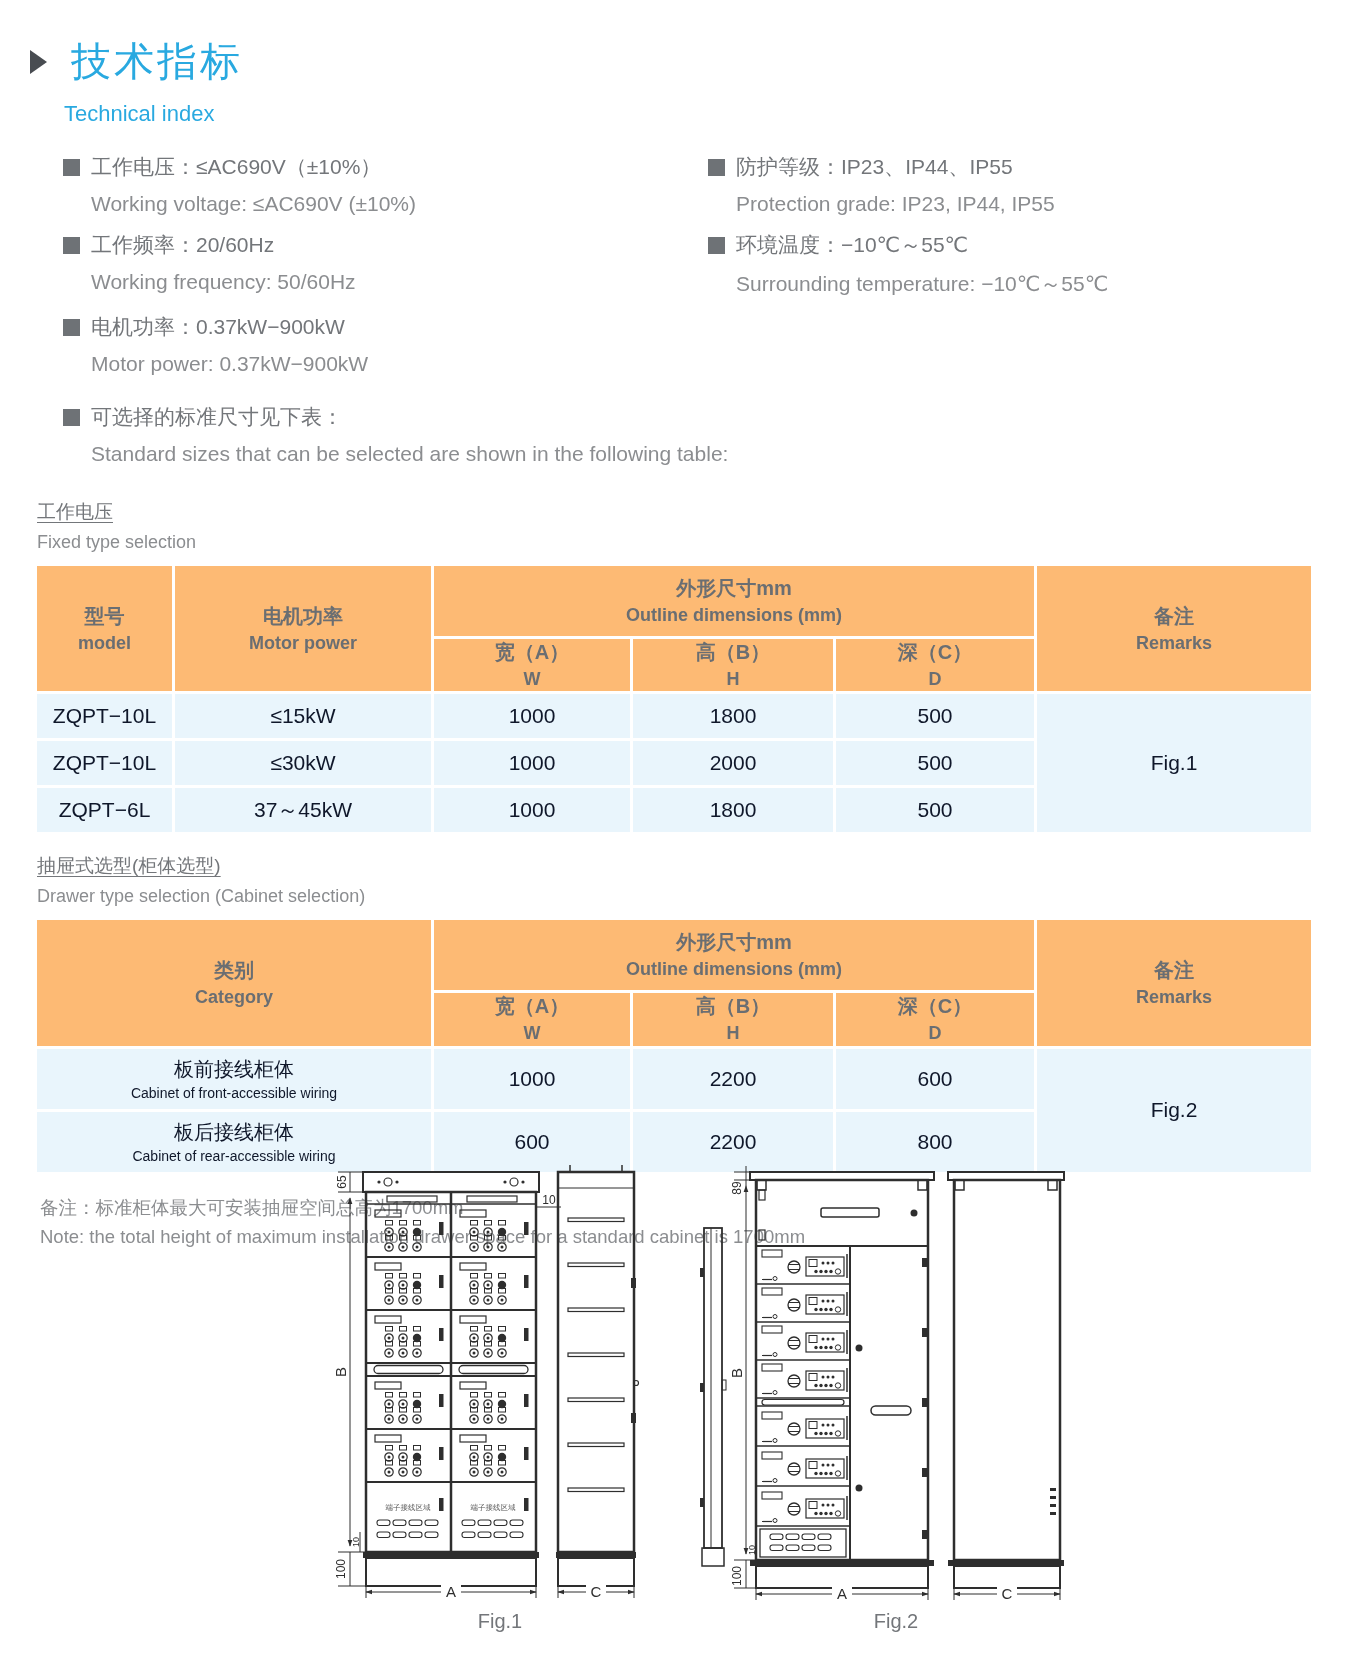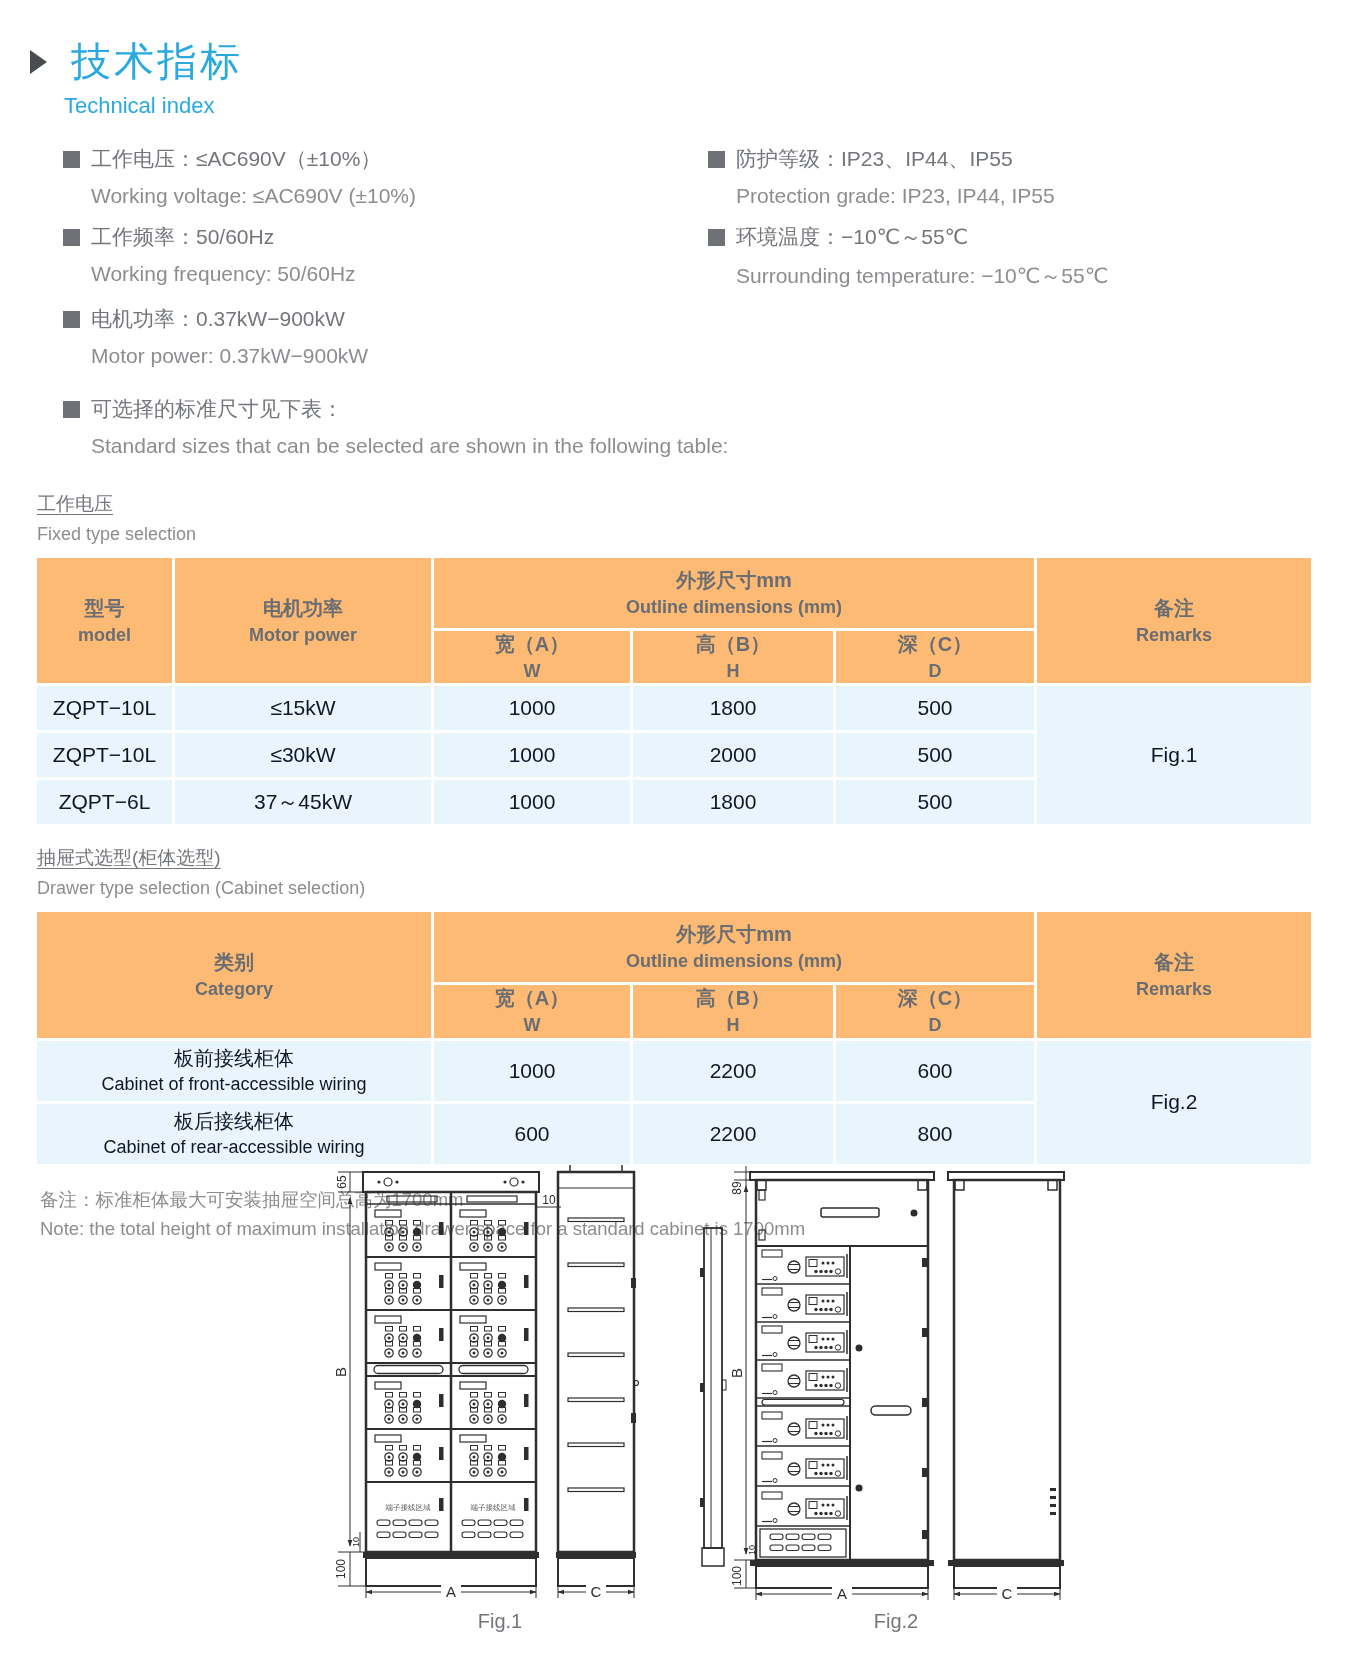--- a/index.html
+++ b/index.html
@@ -12,21 +12,21 @@
   }
   
   .title-row { display:flex; align-items:center; gap:24px; padding:34px 0 0 30px; }
   .arrow {
     width:0; height:0;
     border-left:17px solid #484C51;
     border-top:12px solid transparent;
     border-bottom:12px solid transparent;
   }
   .title-zh { font-size:40px; color:#29A9E0; letter-spacing:3px; font-weight:400; }
-  .title-en { margin:4px 0 0 64px; font-size:22px; color:#29A9E0; }
+  .title-en { margin:12px 0 0 64px; font-size:22px; color:#29A9E0; }
 
   
   .specs { margin:26px 0 0 63px; width:1240px; display:grid; grid-template-columns:645px 1fr; }
   .spec { margin-bottom:15px; }
   .spec-zh { display:flex; align-items:center; gap:11px; font-size:21px; color:#73767A; }
   .bullet { width:17px; height:17px; background:#6E7276; flex:0 0 auto; }
   .spec-en { margin:11px 0 0 28px; font-size:21px; color:#8B8D90; }
   .spec-wide { grid-column:1 / -1; margin-top:12px; }
 
   
@@ -34,21 +34,21 @@
   .section-zh { display:inline-block; font-size:19px; color:#73767A; text-decoration:underline; text-underline-offset:4px; }
   .section-en { font-size:18px; color:#8B8D90; margin-top:7px; }
 
   table.spec-table { margin:10px 0 0 34px; border-collapse:separate; border-spacing:3px; }
   table.spec-table th, table.spec-table td { text-align:center; vertical-align:middle; font-weight:400; }
   table.spec-table th { background:#fdba74; color:#6A6E72;font-weight:bold; }
   table.spec-table td { background:#E9F5FC; color:#0f172a; }
   .hdr-zh { font-size:20px; line-height:1.3; }
   .hdr-en { font-size:18px; line-height:1.3; margin-top:3px; }
   .cell-zh { font-size:20px; line-height:1.3; }
-  .cell-en { font-size:18px; line-height:1.3; margin-top:2px; }
+  .cell-en { font-size:14px; line-height:1.3; margin-top:2px; }
   .num { font-size:21px; }
   .t1-hdr1 th { height:70px; }
   .t1-hdr2 th { height:40px; }
   .t1-row td { height:44px; }
   .t2-row td { height:60px; }
 
   
   .note { margin:18px 0 0 40px; font-size:18.5px; line-height:1.6; color:#8B8D90; }
 
   
@@ -80,21 +80,21 @@
   <div class="spec">
     <div class="spec-zh">
         <span class="bullet"></span>
         <span>防护等级：IP23、IP44、IP55</span>
       </div>
     <div class="spec-en">Protection grade: IP23, IP44, IP55</div>
   </div>
   <div class="spec">
     <div class="spec-zh">
         <span class="bullet"></span>
-        <span>工作频率：50/60Hz</span>
+        <span>工作频率：20/60Hz</span>
       </div>
     <div class="spec-en">Working frequency: 50/60Hz</div>
   </div>
   <div class="spec">
     <div class="spec-zh">
         <span class="bullet"></span>
         <span>环境温度：−10℃～55℃</span>
       </div>
     <div class="spec-en">Surrounding temperature: −10℃～55℃</div>
   </div>

